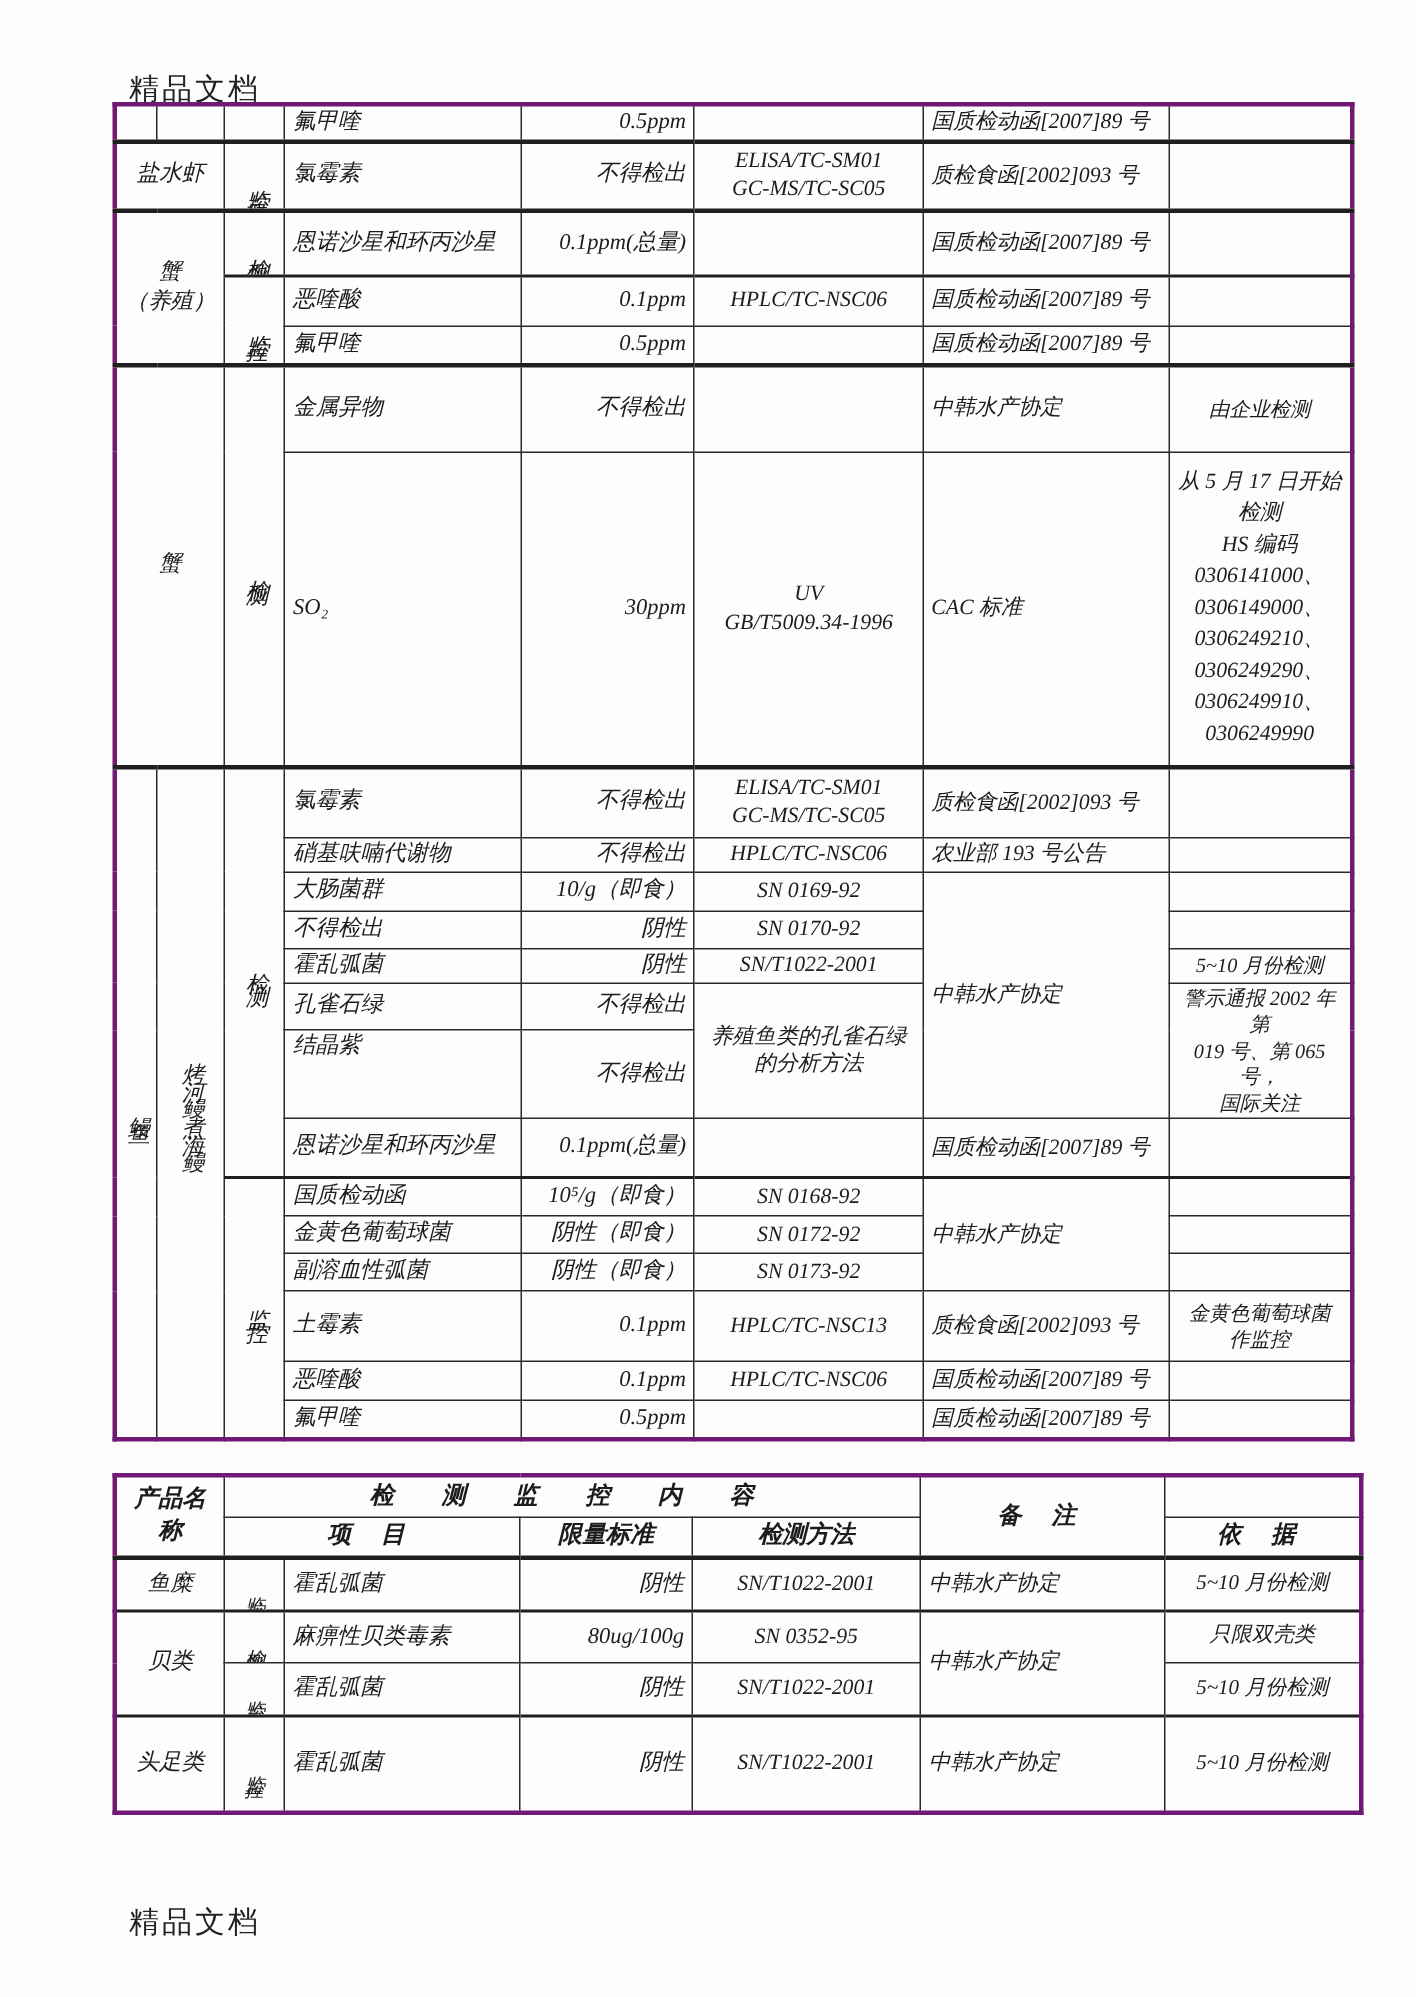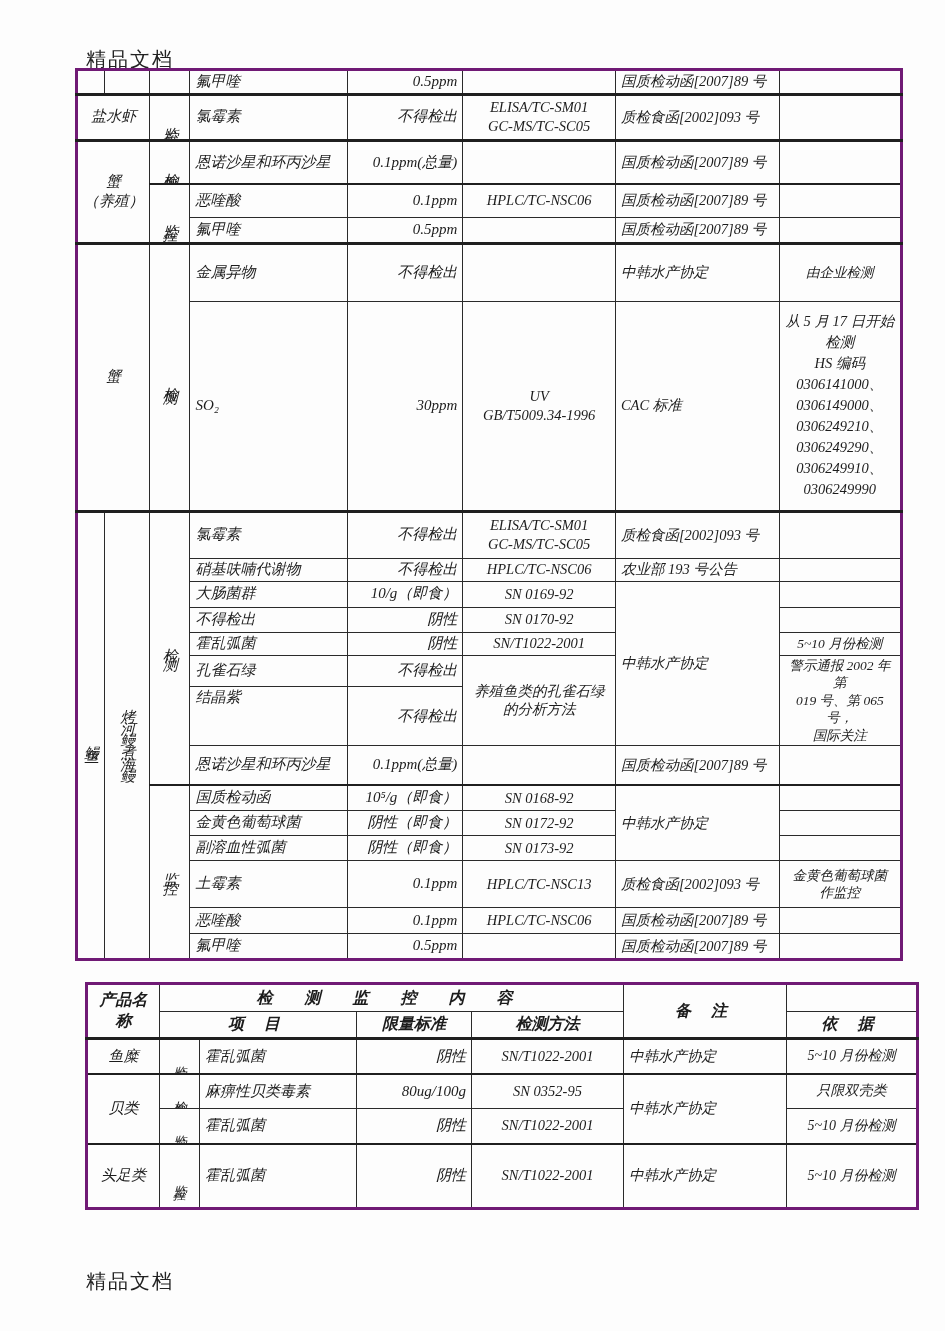--- a/index.html
+++ b/index.html
@@ -33,21 +33,21 @@
   table.grid td, table.grid th{
     border:1px solid #2a2a2a;
     padding:1px 5px;
     vertical-align:middle;
     white-space:pre-line;
     line-height:1.3;
     font-weight:normal;
     overflow:hidden;
   }
   #t1{left:75px;top:68px;width:828px;}
-  #t2{left:85px;top:982px;width:767px;}
+  #t2{left:75px;top:982px;width:767px;}
 
   tr.t3 > td, tr.t3 > th{border-top:3px solid #1f1f1f;}
   tr.t2 > td{border-top:2px solid #1f1f1f;}
 
   td.c-prod{text-align:center;}
   td.c-mode{text-align:center;padding:1px 2px;}
   td.c-item{text-align:left;padding-left:9px;}
   td.c-limit{text-align:right;padding-left:9px;}
   td.c-method{text-align:center;font-size:14.5px;}
   td.c-basis{font-size:14.5px;}

